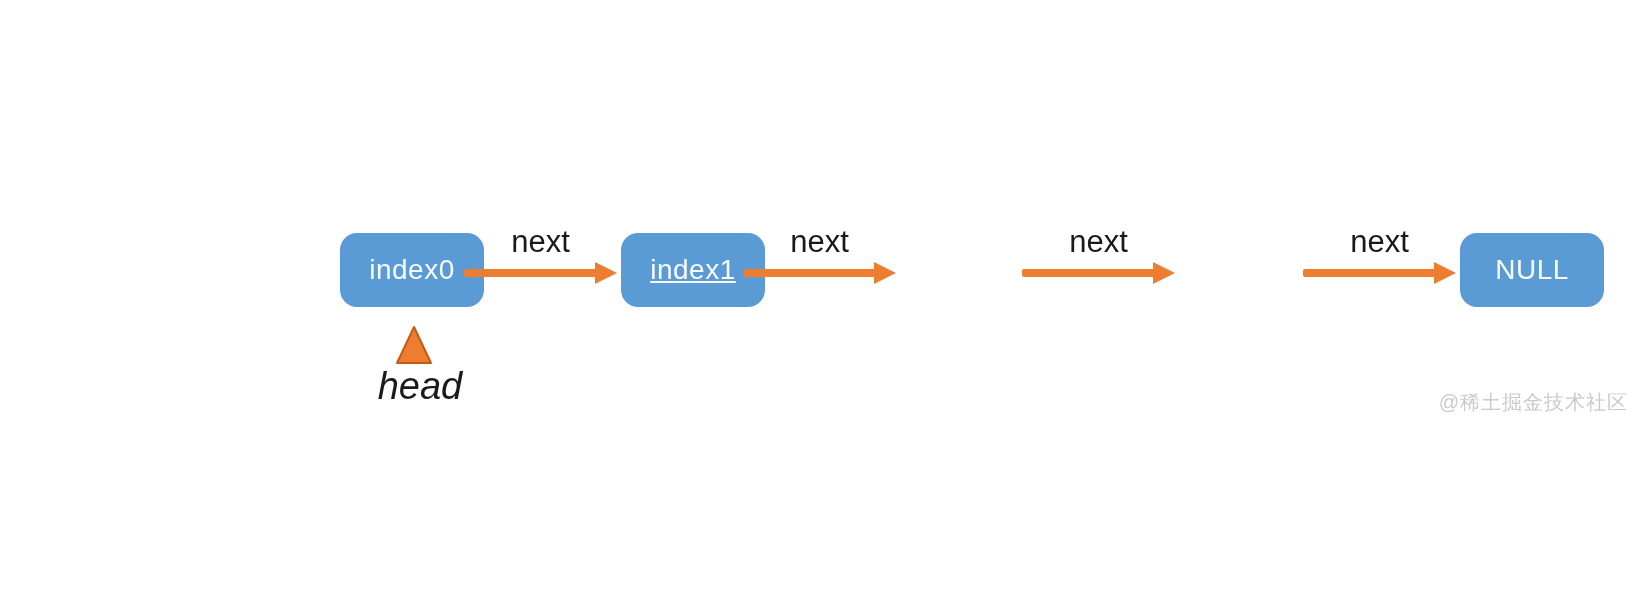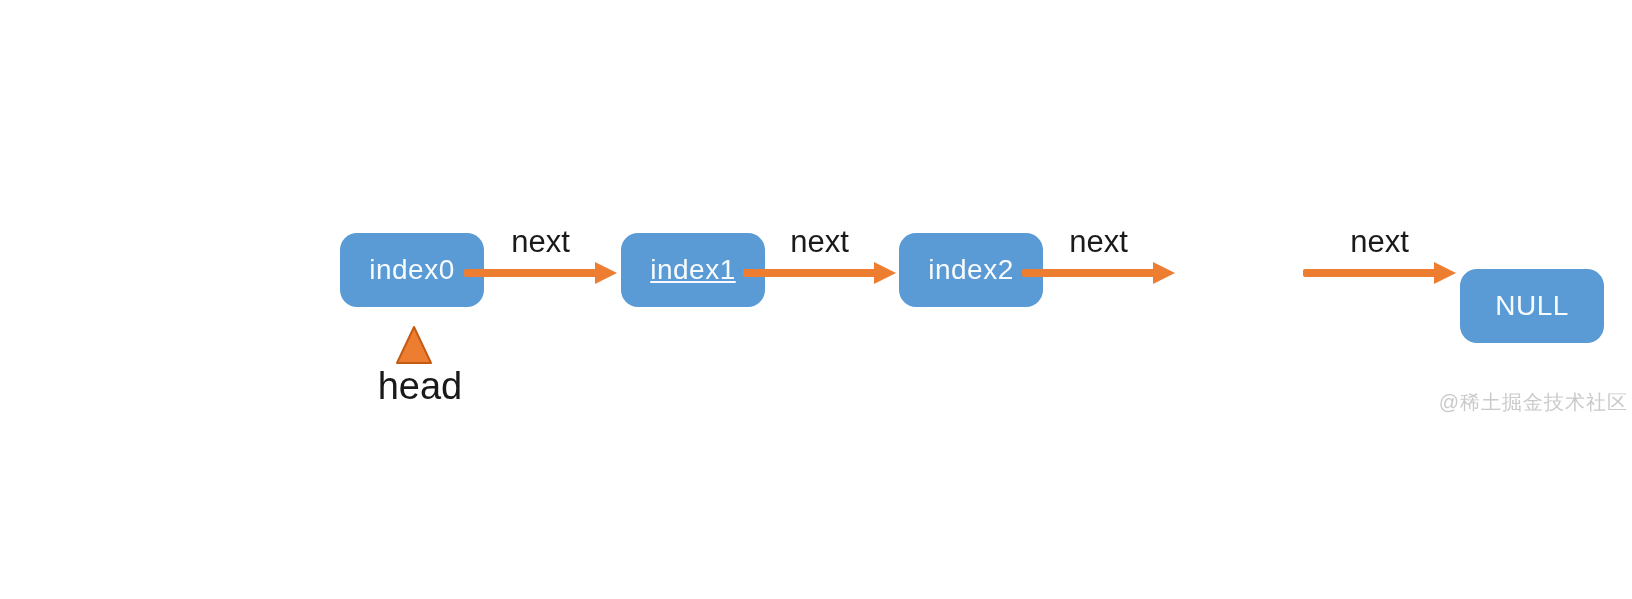--- a/index.html
+++ b/index.html
@@ -24,21 +24,21 @@
   .node{
     position:absolute;
     top:233px;width:144px;height:74px;
     background:var(--node-fill);
     border-radius:17px;
     display:flex;align-items:center;justify-content:center;
     color:var(--node-text);
     font-size:28px;
     letter-spacing:0.5px;
   }
-  .n0{left:340px;} .n1{left:621px;text-decoration:underline;} .n2{left:899px;} .n3{left:1179px;} .n4{left:1460px;margin-top:36px;}
+  .n0{left:340px;} .n1{left:621px;text-decoration:underline;} .n2{left:899px;} .n3{left:1179px;} .n4{left:1460px;}
 
   .arrow{position:absolute;top:262px;width:153px;height:22px;}
   .a0{left:464px;} .a1{left:743px;} .a2{left:1022px;} .a3{left:1303px;}
   .arrow .shaft{
     position:absolute;left:0;top:7px;
     width:133px;height:8px;
     background:var(--arrow);
     border-radius:2px;
   }
   .arrow .ahead{
@@ -61,40 +61,38 @@
     fill:var(--pointer-fill);
     stroke:var(--pointer-stroke);
     stroke-width:2;
     stroke-linejoin:round;
   }
   .head-label{
     position:absolute;left:331px;top:364px;width:178px;
     text-align:center;
     font-size:38px;line-height:44px;
     color:var(--label-text);
+    font-style:italic;
   }
   .watermark{
     position:absolute;right:4px;bottom:5px;
     font-size:20px;letter-spacing:1px;
     color:var(--watermark-text);
   }
 </style>
 </head>
 <body>
 
 <div class="canvas">
 
   <div class="node n0">
     <span>index0</span>
   </div>
   <div class="node n1">
     <span>index1</span>
-  </div>
-  <div class="node n2">
-    <span>index2</span>
   </div>
   <div class="node n4">
     <span>NULL</span>
   </div>
 
   <div class="arrow a0">
     <div class="shaft"></div>
     <div class="ahead"></div>
   </div>
   <div class="arrow a1">

